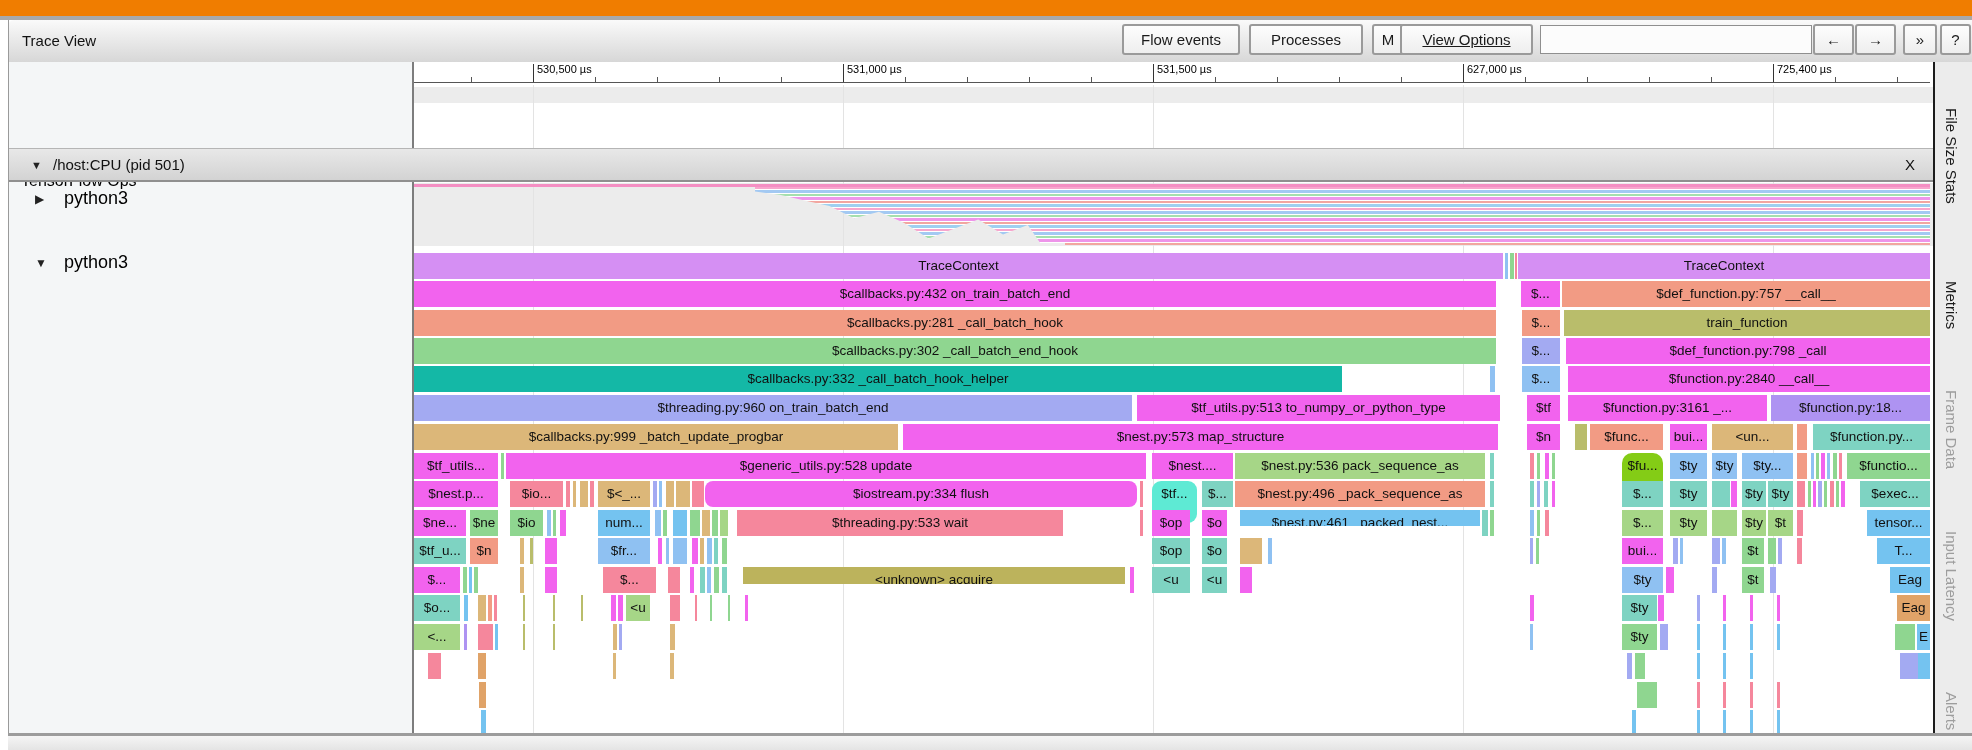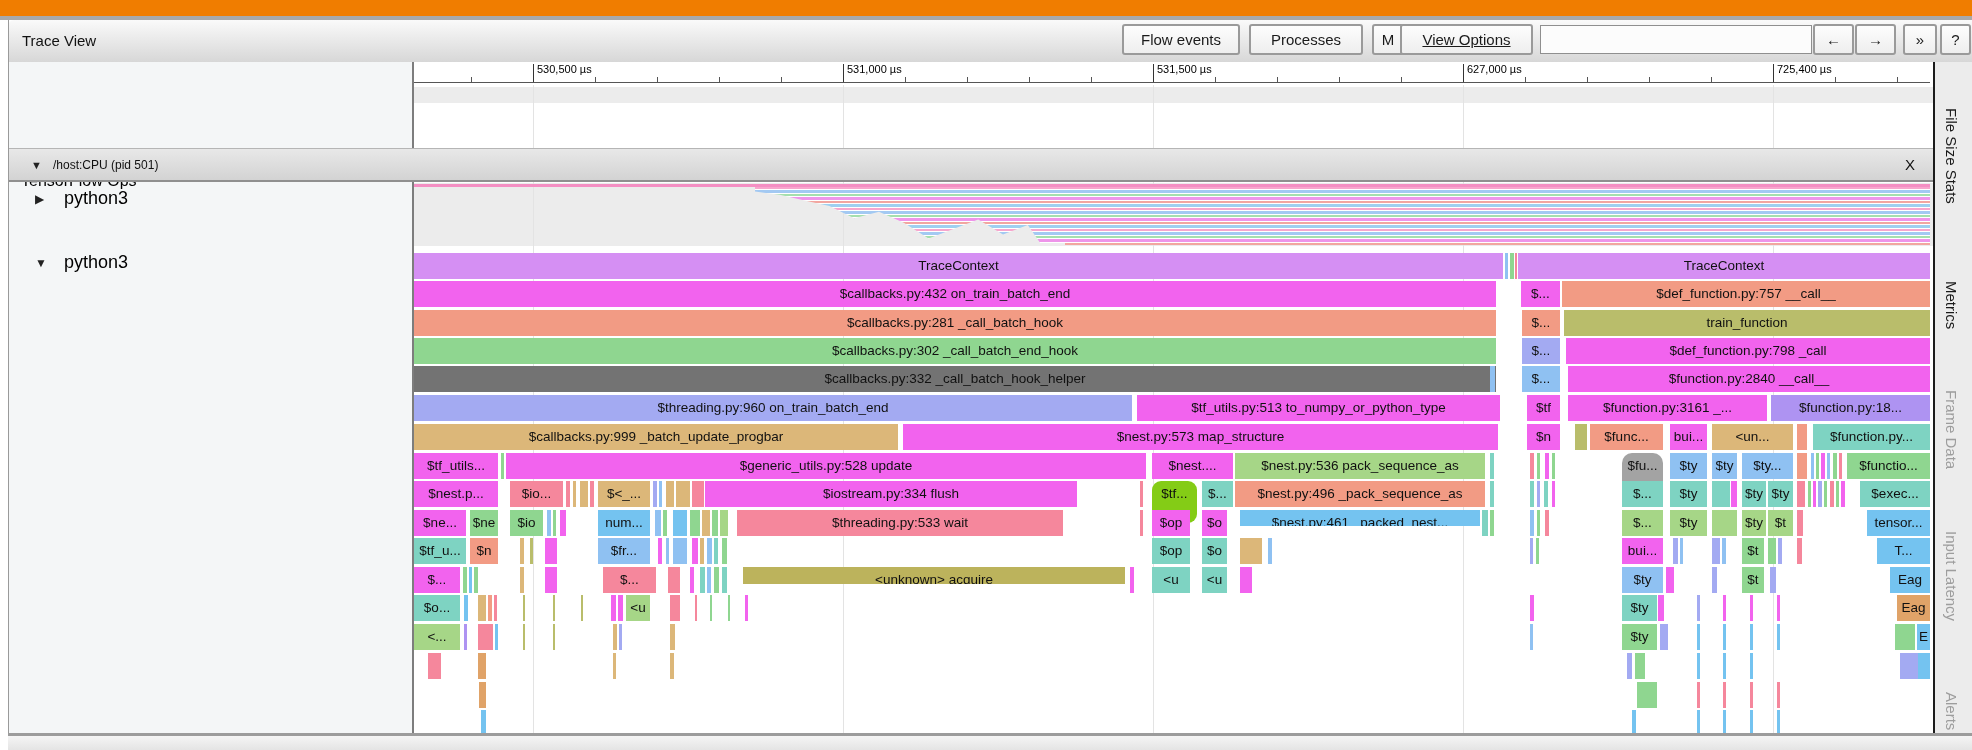--- a/index.html
+++ b/index.html
@@ -24,21 +24,21 @@
   #tracks{position:absolute;left:414px;top:62px;width:1519px;height:671px;background:#fff;overflow:hidden;}
   .gridline{position:absolute;top:85px;width:1px;height:648px;background:#e3e3e3;}
   .gray-strip{position:absolute;background:#ececec;}
   .tick-major{position:absolute;top:64px;width:1px;height:18px;background:#333;}
   .tick-minor{position:absolute;top:77px;width:1px;height:5px;background:#555;}
   .tick-label{position:absolute;top:63px;font-size:11px;color:#000;white-space:nowrap;}
   #process-bar{position:absolute;left:9px;top:148px;width:1924px;height:34px;box-sizing:border-box;
            background:linear-gradient(#e8e8e8,#d3d3d3);border-top:1px solid #b5b5b5;
            border-bottom:2px solid #8f8f8f;}
   #process-bar .tri{position:absolute;left:22px;top:0;height:32px;line-height:32px;font-size:11px;color:#222;}
-  #process-bar .lbl{position:absolute;left:44px;top:0;height:32px;line-height:32px;font-size:12px;color:#111;}
+  #process-bar .lbl{position:absolute;left:44px;top:0;height:32px;line-height:32px;font-size:15px;color:#111;}
   #process-close{position:absolute;right:18px;top:0;height:32px;line-height:32px;font-size:15px;color:#111;cursor:default;}
   .group-title{position:absolute;left:12px;top:110px;font-size:16px;color:#000;}
   .thread-row{position:absolute;left:0;width:380px;height:34px;cursor:default;}
   .thread-row .tri{position:absolute;left:26px;top:6px;font-size:12px;color:#222;}
   .thread-row .lbl{position:absolute;left:55px;top:2px;font-size:18px;color:#000;}
   .mini-stripes{position:absolute;
      background:repeating-linear-gradient(180deg,#f7a6cd 0 2px,#fff 2px 3px,#a3c9f2 3px 6px,
        #fff 6px 7px,#a5dfae 7px 9px,#fff 9px 10px,#ee95ea 10px 13px,#fff 13px 14px,
        #f2a6a0 14px 16px,#fff 16px 17px,#9fd0f0 17px 20px,#fff 20px 21px);}
   #mini-wedge{left:755px;top:187px;width:310px;height:56px;
@@ -141,21 +141,21 @@
       <div class="flame-block" style="left: 1107px; top: 219px; width: 39px; height: 26px; background: rgb(242, 99, 238);">$...</div>
       <div class="flame-block" style="left: 1148px; top: 219px; width: 368px; height: 26px; background: rgb(242, 155, 132);">$def_function.py:757 __call__</div>
       <div class="flame-block" style="left: 0px; top: 248px; width: 1082px; height: 26px; background: rgb(242, 155, 132);">$callbacks.py:281 _call_batch_hook</div>
       <div class="flame-block" style="left: 1076px; top: 248px; width: 6px; height: 26px; background: rgb(242, 155, 132);"></div>
       <div class="flame-block" style="left: 1108px; top: 248px; width: 38px; height: 26px; background: rgb(242, 155, 132);">$...</div>
       <div class="flame-block" style="left: 1150px; top: 248px; width: 366px; height: 26px; background: rgb(185, 189, 107);">train_function</div>
       <div class="flame-block" style="left: 0px; top: 276px; width: 1082px; height: 26px; background: rgb(143, 214, 144);">$callbacks.py:302 _call_batch_end_hook</div>
       <div class="flame-block" style="left: 1076px; top: 276px; width: 5px; height: 26px; background: rgb(143, 214, 144);"></div>
       <div class="flame-block" style="left: 1108px; top: 276px; width: 38px; height: 26px; background: rgb(163, 170, 242);">$...</div>
       <div class="flame-block" style="left: 1152px; top: 276px; width: 364px; height: 26px; background: rgb(242, 99, 238);">$def_function.py:798 _call</div>
-      <div class="flame-block" style="left: 0px; top: 304px; width: 1082px; height: 26px; background: #737373;">$callbacks.py:332 _call_batch_hook_helper</div>
+      <div class="flame-block" style="left: 0px; top: 304px; width: 928px; height: 26px; background: #14b8a6;">$callbacks.py:332 _call_batch_hook_helper</div>
       <div class="flame-block" style="left: 1076px; top: 304px; width: 5px; height: 26px; background: rgb(143, 193, 242);"></div>
       <div class="flame-block" style="left: 1108px; top: 304px; width: 38px; height: 26px; background: rgb(143, 193, 242);">$...</div>
       <div class="flame-block" style="left: 1154px; top: 304px; width: 362px; height: 26px; background: rgb(242, 99, 238);">$function.py:2840 __call__</div>
       <div class="flame-block" style="left: 0px; top: 333px; width: 718px; height: 26px; background: rgb(163, 170, 242);">$threading.py:960 on_train_batch_end</div>
       <div class="flame-block" style="left: 723px; top: 333px; width: 363px; height: 26px; background: rgb(242, 99, 238);">$tf_utils.py:513 to_numpy_or_python_type</div>
       <div class="flame-block" style="left: 1113px; top: 333px; width: 33px; height: 26px; background: rgb(242, 99, 238);">$tf</div>
       <div class="flame-block" style="left: 1154px; top: 333px; width: 199px; height: 26px; background: rgb(242, 99, 238);">$function.py:3161 _...</div>
       <div class="flame-block" style="left: 1357px; top: 333px; width: 159px; height: 26px; background: rgb(174, 147, 242);">$function.py:18...</div>
       <div class="flame-block" style="left: 0px; top: 362px; width: 484px; height: 26px; background: rgb(220, 183, 121);">$callbacks.py:999 _batch_update_progbar</div>
       <div class="flame-block" style="left: 489px; top: 362px; width: 595px; height: 26px; background: rgb(242, 99, 238);">$nest.py:573 map_structure</div>
@@ -169,21 +169,21 @@
       <div class="flame-block" style="left: 0px; top: 391px; width: 84px; height: 26px; background: rgb(242, 99, 238);">$tf_utils...</div>
       <div class="flame-block" style="left: 87px; top: 391px; width: 3px; height: 26px; background: rgb(143, 214, 144);"></div>
       <div class="flame-block" style="left: 92px; top: 391px; width: 640px; height: 26px; background: rgb(242, 99, 238);">$generic_utils.py:528 update</div>
       <div class="flame-block" style="left: 738px; top: 391px; width: 81px; height: 26px; background: rgb(242, 99, 238);">$nest....</div>
       <div class="flame-block" style="left: 821px; top: 391px; width: 250px; height: 26px; background: rgb(166, 214, 135);">$nest.py:536 pack_sequence_as</div>
       <div class="flame-block" style="left: 1076px; top: 391px; width: 4px; height: 26px; background: rgb(126, 211, 194);"></div>
       <div class="flame-block" style="left: 1116px; top: 391px; width: 4px; height: 26px; background: rgb(245, 135, 156);"></div>
       <div class="flame-block" style="left: 1123px; top: 391px; width: 3px; height: 26px; background: rgb(143, 214, 144);"></div>
       <div class="flame-block" style="left: 1131px; top: 391px; width: 4px; height: 26px; background: rgb(242, 99, 238);"></div>
       <div class="flame-block" style="left: 1138px; top: 391px; width: 3px; height: 26px; background: rgb(143, 214, 144);"></div>
-      <div class="flame-block" style="left: 1208px; top: 391px; width: 41px; height: 42px; background: #a3a3a3; border-radius: 10px;">$fu...</div>
+      <div class="flame-block" style="left: 1208px; top: 391px; width: 41px; height: 42px; background: #84cc16; border-radius: 10px;">$fu...</div>
       <div class="flame-block" style="left: 1256px; top: 391px; width: 37px; height: 26px; background: rgb(143, 193, 242);">$ty</div>
       <div class="flame-block" style="left: 1298px; top: 391px; width: 25px; height: 26px; background: rgb(143, 193, 242);">$ty</div>
       <div class="flame-block" style="left: 1328px; top: 391px; width: 51px; height: 26px; background: rgb(143, 193, 242);">$ty...</div>
       <div class="flame-block" style="left: 1383px; top: 391px; width: 10px; height: 26px; background: rgb(242, 155, 132);"></div>
       <div class="flame-block" style="left: 1397px; top: 391px; width: 3px; height: 26px; background: rgb(143, 193, 242);"></div>
       <div class="flame-block" style="left: 1402px; top: 391px; width: 3px; height: 26px; background: rgb(143, 214, 144);"></div>
       <div class="flame-block" style="left: 1407px; top: 391px; width: 4px; height: 26px; background: rgb(242, 99, 238);"></div>
       <div class="flame-block" style="left: 1413px; top: 391px; width: 3px; height: 26px; background: rgb(143, 193, 242);"></div>
       <div class="flame-block" style="left: 1419px; top: 391px; width: 4px; height: 26px; background: rgb(143, 214, 144);"></div>
       <div class="flame-block" style="left: 1425px; top: 391px; width: 3px; height: 26px; background: rgb(245, 135, 156);"></div>
@@ -193,23 +193,23 @@
       <div class="flame-block" style="left: 152px; top: 419px; width: 4px; height: 26px; background: rgb(245, 135, 156);"></div>
       <div class="flame-block" style="left: 159px; top: 419px; width: 3px; height: 26px; background: rgb(220, 183, 121);"></div>
       <div class="flame-block" style="left: 166px; top: 419px; width: 8px; height: 26px; background: rgb(220, 183, 121);"></div>
       <div class="flame-block" style="left: 176px; top: 419px; width: 4px; height: 26px; background: rgb(245, 135, 156);"></div>
       <div class="flame-block" style="left: 184px; top: 419px; width: 52px; height: 26px; background: rgb(220, 183, 121);">$&lt;_...</div>
       <div class="flame-block" style="left: 239px; top: 419px; width: 4px; height: 26px; background: rgb(163, 170, 242);"></div>
       <div class="flame-block" style="left: 245px; top: 419px; width: 3px; height: 26px; background: rgb(143, 193, 242);"></div>
       <div class="flame-block" style="left: 252px; top: 419px; width: 8px; height: 26px; background: rgb(220, 183, 121);"></div>
       <div class="flame-block" style="left: 262px; top: 419px; width: 14px; height: 26px; background: rgb(220, 183, 121);"></div>
       <div class="flame-block" style="left: 278px; top: 419px; width: 12px; height: 26px; background: rgb(245, 135, 156);"></div>
-      <div class="flame-block" style="left: 291px; top: 419px; width: 372px; height: 26px; background: rgb(242, 99, 238);">$iostream.py:334 flush</div>
+      <div class="flame-block" style="left: 291px; top: 419px; width: 432px; height: 26px; background: rgb(242, 99, 238); border-radius: 8px;">$iostream.py:334 flush</div>
       <div class="flame-block" style="left: 726px; top: 419px; width: 3px; height: 26px; background: rgb(245, 135, 156);"></div>
-      <div class="flame-block" style="left: 738px; top: 419px; width: 45px; height: 42px; background: #84cc16; border-radius: 9px;">$tf...</div>
+      <div class="flame-block" style="left: 738px; top: 419px; width: 45px; height: 42px; background: #5eead4; border-radius: 9px;">$tf...</div>
       <div class="flame-block" style="left: 788px; top: 419px; width: 31px; height: 26px; background: rgb(126, 211, 194);">$...</div>
       <div class="flame-block" style="left: 821px; top: 419px; width: 250px; height: 26px; background: rgb(242, 155, 132);">$nest.py:496 _pack_sequence_as</div>
       <div class="flame-block" style="left: 1076px; top: 419px; width: 4px; height: 26px; background: rgb(126, 211, 194);"></div>
       <div class="flame-block" style="left: 1116px; top: 419px; width: 4px; height: 26px; background: rgb(126, 211, 194);"></div>
       <div class="flame-block" style="left: 1123px; top: 419px; width: 3px; height: 26px; background: rgb(163, 170, 242);"></div>
       <div class="flame-block" style="left: 1130px; top: 419px; width: 4px; height: 26px; background: rgb(126, 211, 194);"></div>
       <div class="flame-block" style="left: 1138px; top: 419px; width: 3px; height: 26px; background: rgb(242, 99, 238);"></div>
       <div class="flame-block" style="left: 1208px; top: 419px; width: 41px; height: 26px; background: rgb(126, 211, 194);">$...</div>
       <div class="flame-block" style="left: 1256px; top: 419px; width: 37px; height: 26px; background: rgb(126, 211, 194);">$ty</div>
       <div class="flame-block" style="left: 1298px; top: 419px; width: 18px; height: 26px; background: rgb(126, 211, 194);"></div>

